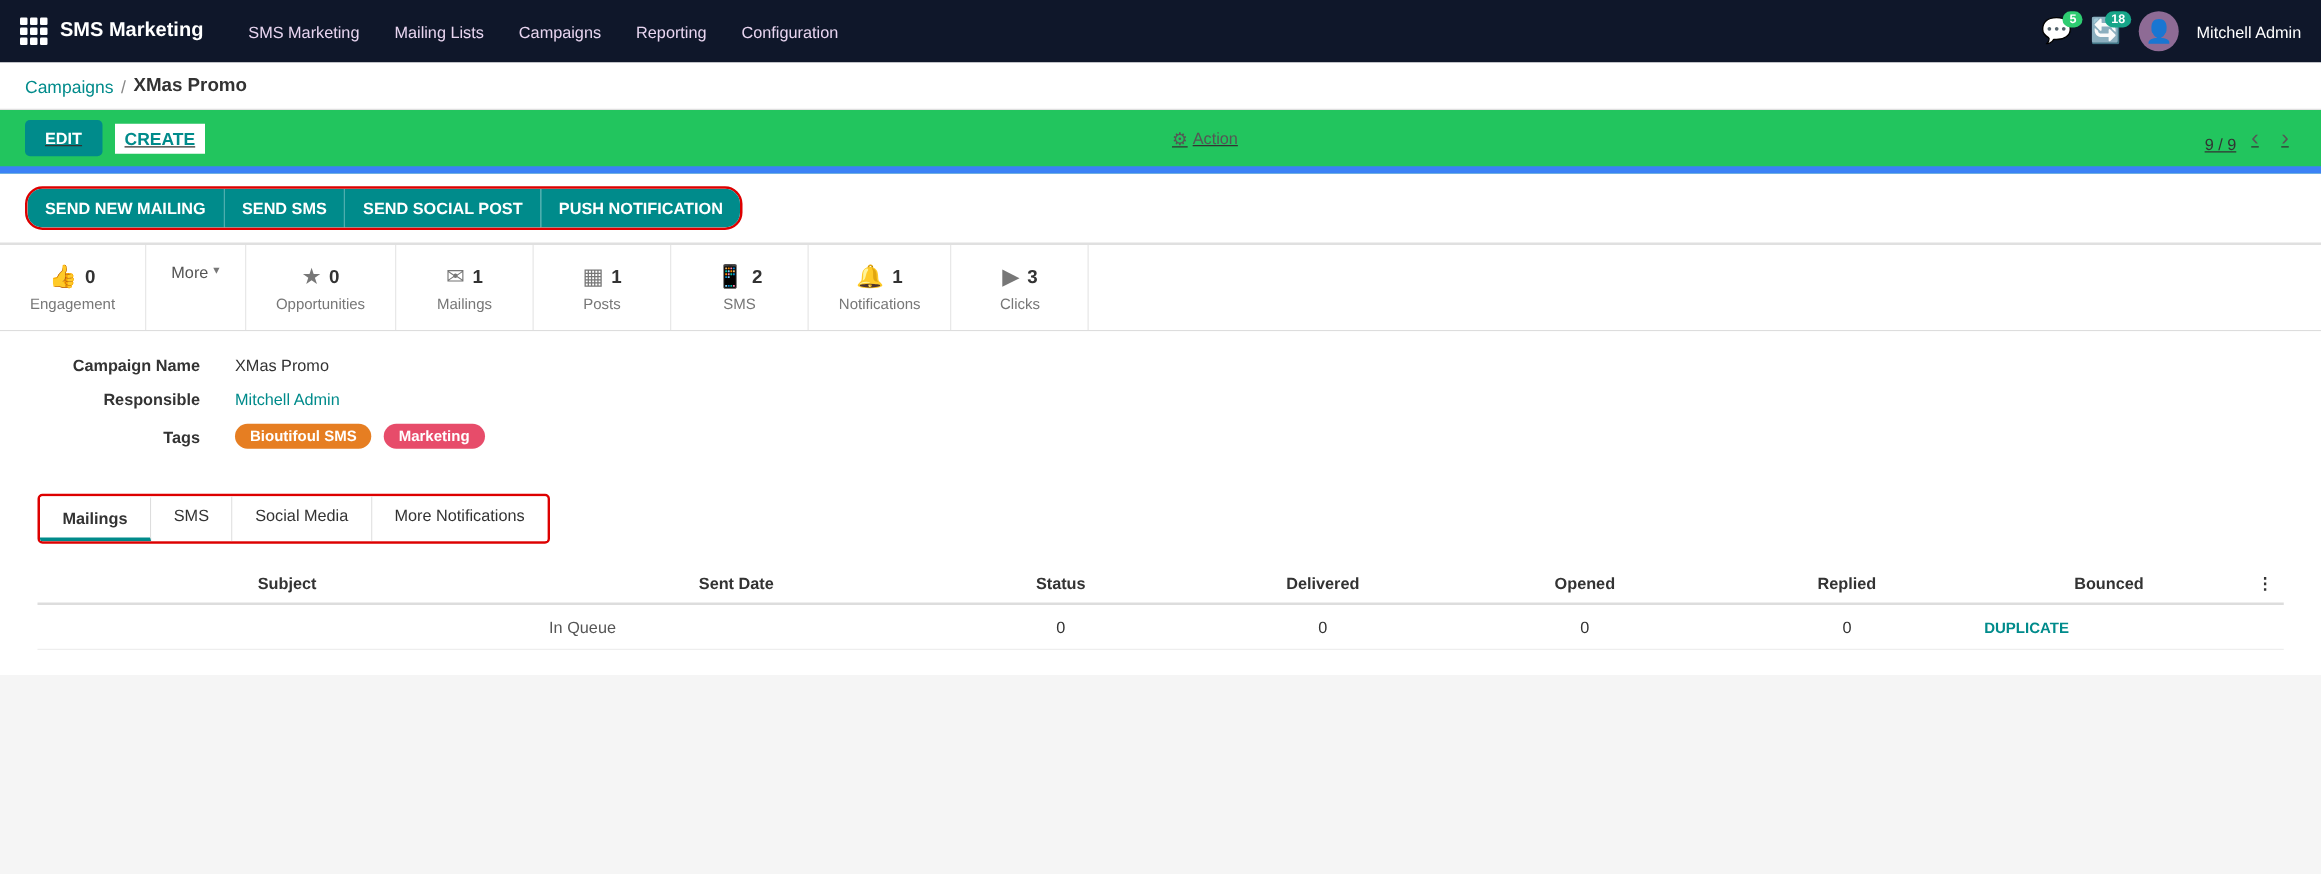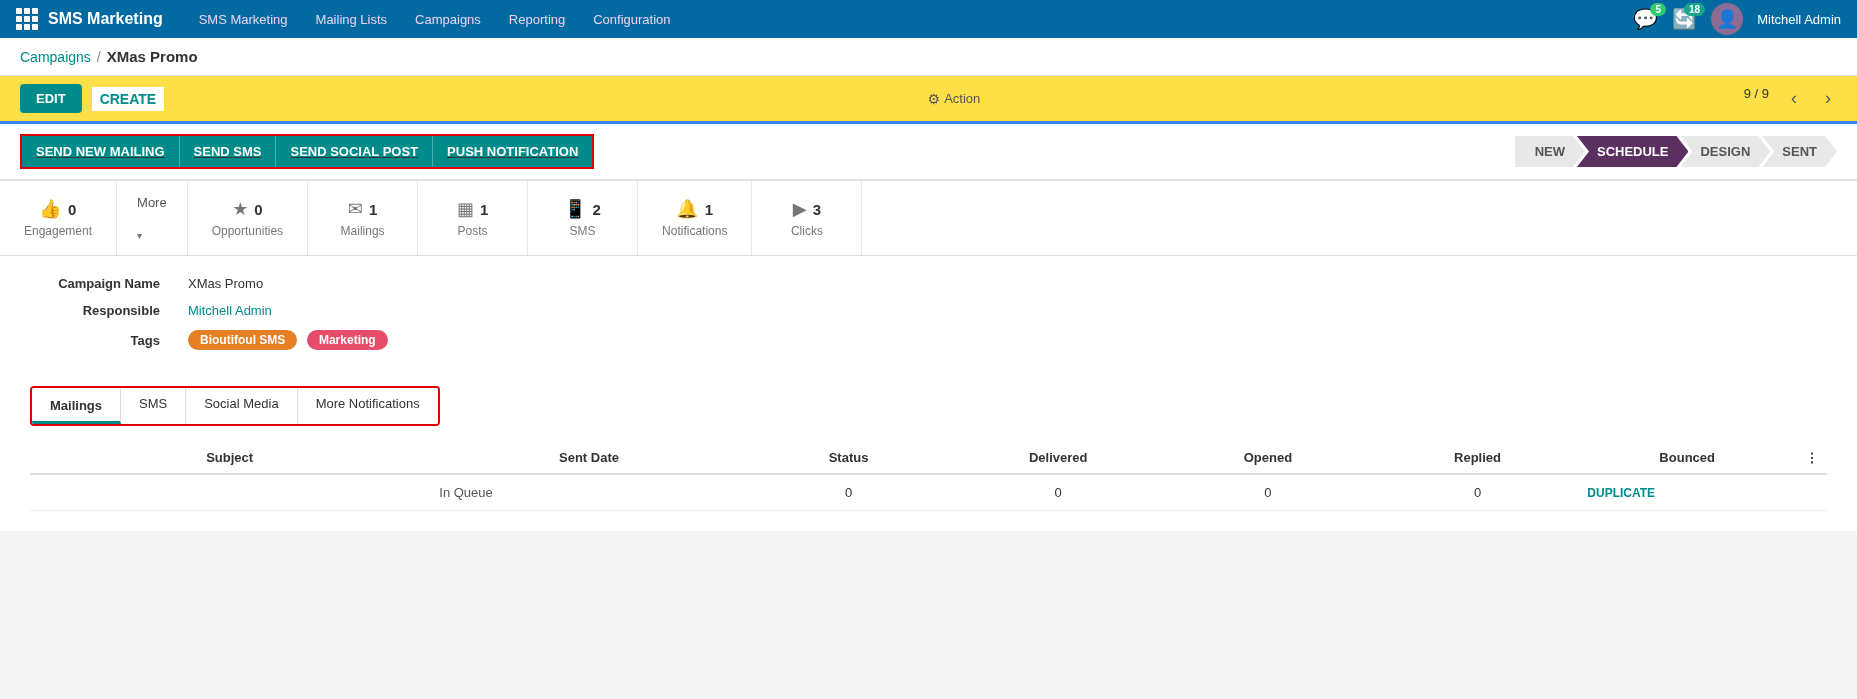--- a/index.html
+++ b/index.html
@@ -1,24 +1,24 @@
 <!DOCTYPE html>
 <html><head>
   <meta charset="utf-8">
   <style>
     * { box-sizing: border-box; margin: 0; padding: 0; }
     body { font-family: 'Segoe UI', Arial, sans-serif; font-size: 13px; background: #f5f5f5; color: #333; }
 
     
     .topnav {
-      background: #0369a1;
+      background: #0f172a;
       display: flex;
       align-items: center;
       padding: 0 16px;
-      height: 38px;
+      height: 50px;
       color: #fff;
     }
     .topnav-logo {
       display: flex; align-items: center; gap: 10px; margin-right: 24px;
     }
     .topnav-logo .grid-icon { display: grid; grid-template-columns: repeat(3,6px); gap:2px; }
     .topnav-logo .grid-icon span { width:6px; height:6px; background:#fff; border-radius:1px; display:block; }
     .topnav-logo .app-name { font-size: 16px; font-weight: 600; color: #fff; white-space: nowrap; }
     .topnav-menu { display: flex; align-items: center; gap: 4px; flex: 1; }
     .topnav-menu a {
@@ -49,53 +49,53 @@
     .breadcrumb-bar {
       background: #fff; padding: 10px 20px; border-bottom: 1px solid #e0e0e0;
       display: flex; align-items: center; gap: 6px;
     }
     .breadcrumb-bar a { color: #008b8b; text-decoration: none; font-size: 14px; }
     .breadcrumb-bar .sep { color: #888; font-size: 14px; }
     .breadcrumb-bar .current { font-size: 15px; font-weight: 600; color: #333; }
 
     
     .action-bar {
-      background: #fde047; padding: 8px 20px; border-bottom: 3px solid #3b82f6;
-      display: flex; align-items: center; gap: 10px;
+      background: #22c55e; padding: 8px 20px; border-bottom: 6px solid #3b82f6;
+      display: flex; align-items: center; gap: 10px; text-decoration: underline;
     }
     .btn-edit {
       background: #008b8b; color: #fff; border: none; padding: 7px 16px;
       border-radius: 4px; font-size: 13px; font-weight: 600; cursor: pointer;
     }
     .btn-create {
       background: #fff; color: #008b8b; border: none;
       font-size: 14px; font-weight: 700; cursor: pointer; padding: 4px 8px;
     }
     .action-spacer { flex: 1; }
     .action-link {
       color: #555; display: flex; align-items: center; gap: 4px;
       cursor: pointer; font-size: 13px; text-decoration: none;
     }
     .action-link .gear { font-size: 14px; }
-    .pagination { display: flex; align-items: flex-start; gap: 16px; font-size: 13px; color: #333; }
+    .pagination { display: flex; align-items: flex-end; gap: 6px; font-size: 13px; color: #333; }
     .pag-btn { background: none; border: none; font-size: 18px; cursor: pointer; color: #555; padding: 2px 6px; }
 
     
     .smart-btn-bar {
       background: #fff; padding: 10px 20px; border-bottom: 2px solid #e0e0e0;
       display: flex; align-items: center; gap: 8px;
     }
     .outlined-btn {
       border: 2px solid #d00; color: #fff; background: #008b8b;
       padding: 8px 14px; border-radius: 4px; font-size: 13px;
       font-weight: 700; cursor: pointer; white-space: nowrap;
     }
     .smart-btn-group {
-      border: 2px solid #d00; display: flex; border-radius: 0;
-      overflow: hidden; margin-right: 4px; text-decoration: underline;
+      border: 2px solid #d00; display: flex; border-radius: 14px;
+      overflow: hidden; margin-right: 4px;
     }
     .smart-btn-group .outlined-btn {
       border: none; border-right: 1px solid rgba(255,255,255,0.3);
       border-radius: 0; margin: 0;
     }
     .smart-btn-group .outlined-btn:last-child { border-right: none; }
 
     
     .stage-bar {
       display: flex; align-items: center; margin-left: auto;
@@ -116,21 +116,21 @@
     }
     .stat-item {
       display: flex; flex-direction: column; align-items: center; justify-content: center;
       padding: 14px 24px; border-right: 1px solid #e8e8e8;
       cursor: pointer; gap: 4px; min-width: 110px; text-align: center;
     }
     .stat-top { display: flex; align-items: center; gap: 6px; }
     .stat-icon { font-size: 18px; color: #777; }
     .stat-num { font-size: 15px; font-weight: 700; color: #333; }
     .stat-label { font-size: 12px; color: #777; }
-    .stat-more { display: flex; align-items: flex-start; gap: 20px; padding: 14px 20px; cursor: pointer; border-right: 1px solid #e8e8e8; flex-direction: column; }
+    .stat-more { display: flex; align-items: flex-start; gap: 4px; padding: 14px 20px; cursor: pointer; border-right: 1px solid #e8e8e8; }
     .stat-more-label { font-size: 13px; color: #555; }
     .chevron-down { font-size: 10px; color: #777; }
 
     
     .main-content { background: #fff; margin: 0; padding: 20px 30px; }
     .field-group { display: flex; flex-direction: column; gap: 12px; margin-bottom: 20px; }
     .field-row { display: flex; align-items: center; gap: 28px; }
     .field-label { font-weight: 700; color: #333; width: 130px; text-align: right; font-size: 13px; }
     .field-value { color: #333; font-size: 13px; }
     .field-value.link { color: #008b8b; cursor: pointer; }
@@ -239,26 +239,20 @@
   </div>
 </div>
 
 <div class="smart-btn-bar">
   <div class="smart-btn-group">
     <button class="outlined-btn">SEND NEW MAILING</button>
     <button class="outlined-btn">SEND SMS</button>
     <button class="outlined-btn">SEND SOCIAL POST</button>
     <button class="outlined-btn">PUSH NOTIFICATION</button>
   </div>
-  <div class="stage-bar">
-    <div class="stage">NEW</div>
-    <div class="stage active">SCHEDULE</div>
-    <div class="stage">DESIGN</div>
-    <div class="stage">SENT</div>
-  </div>
 </div>
 
 <div class="stats-row">
   <div class="stat-item">
     <div class="stat-top">
       <span class="stat-icon">👍</span>
       <span class="stat-num">0</span>
     </div>
     <span class="stat-label">Engagement</span>
   </div>

